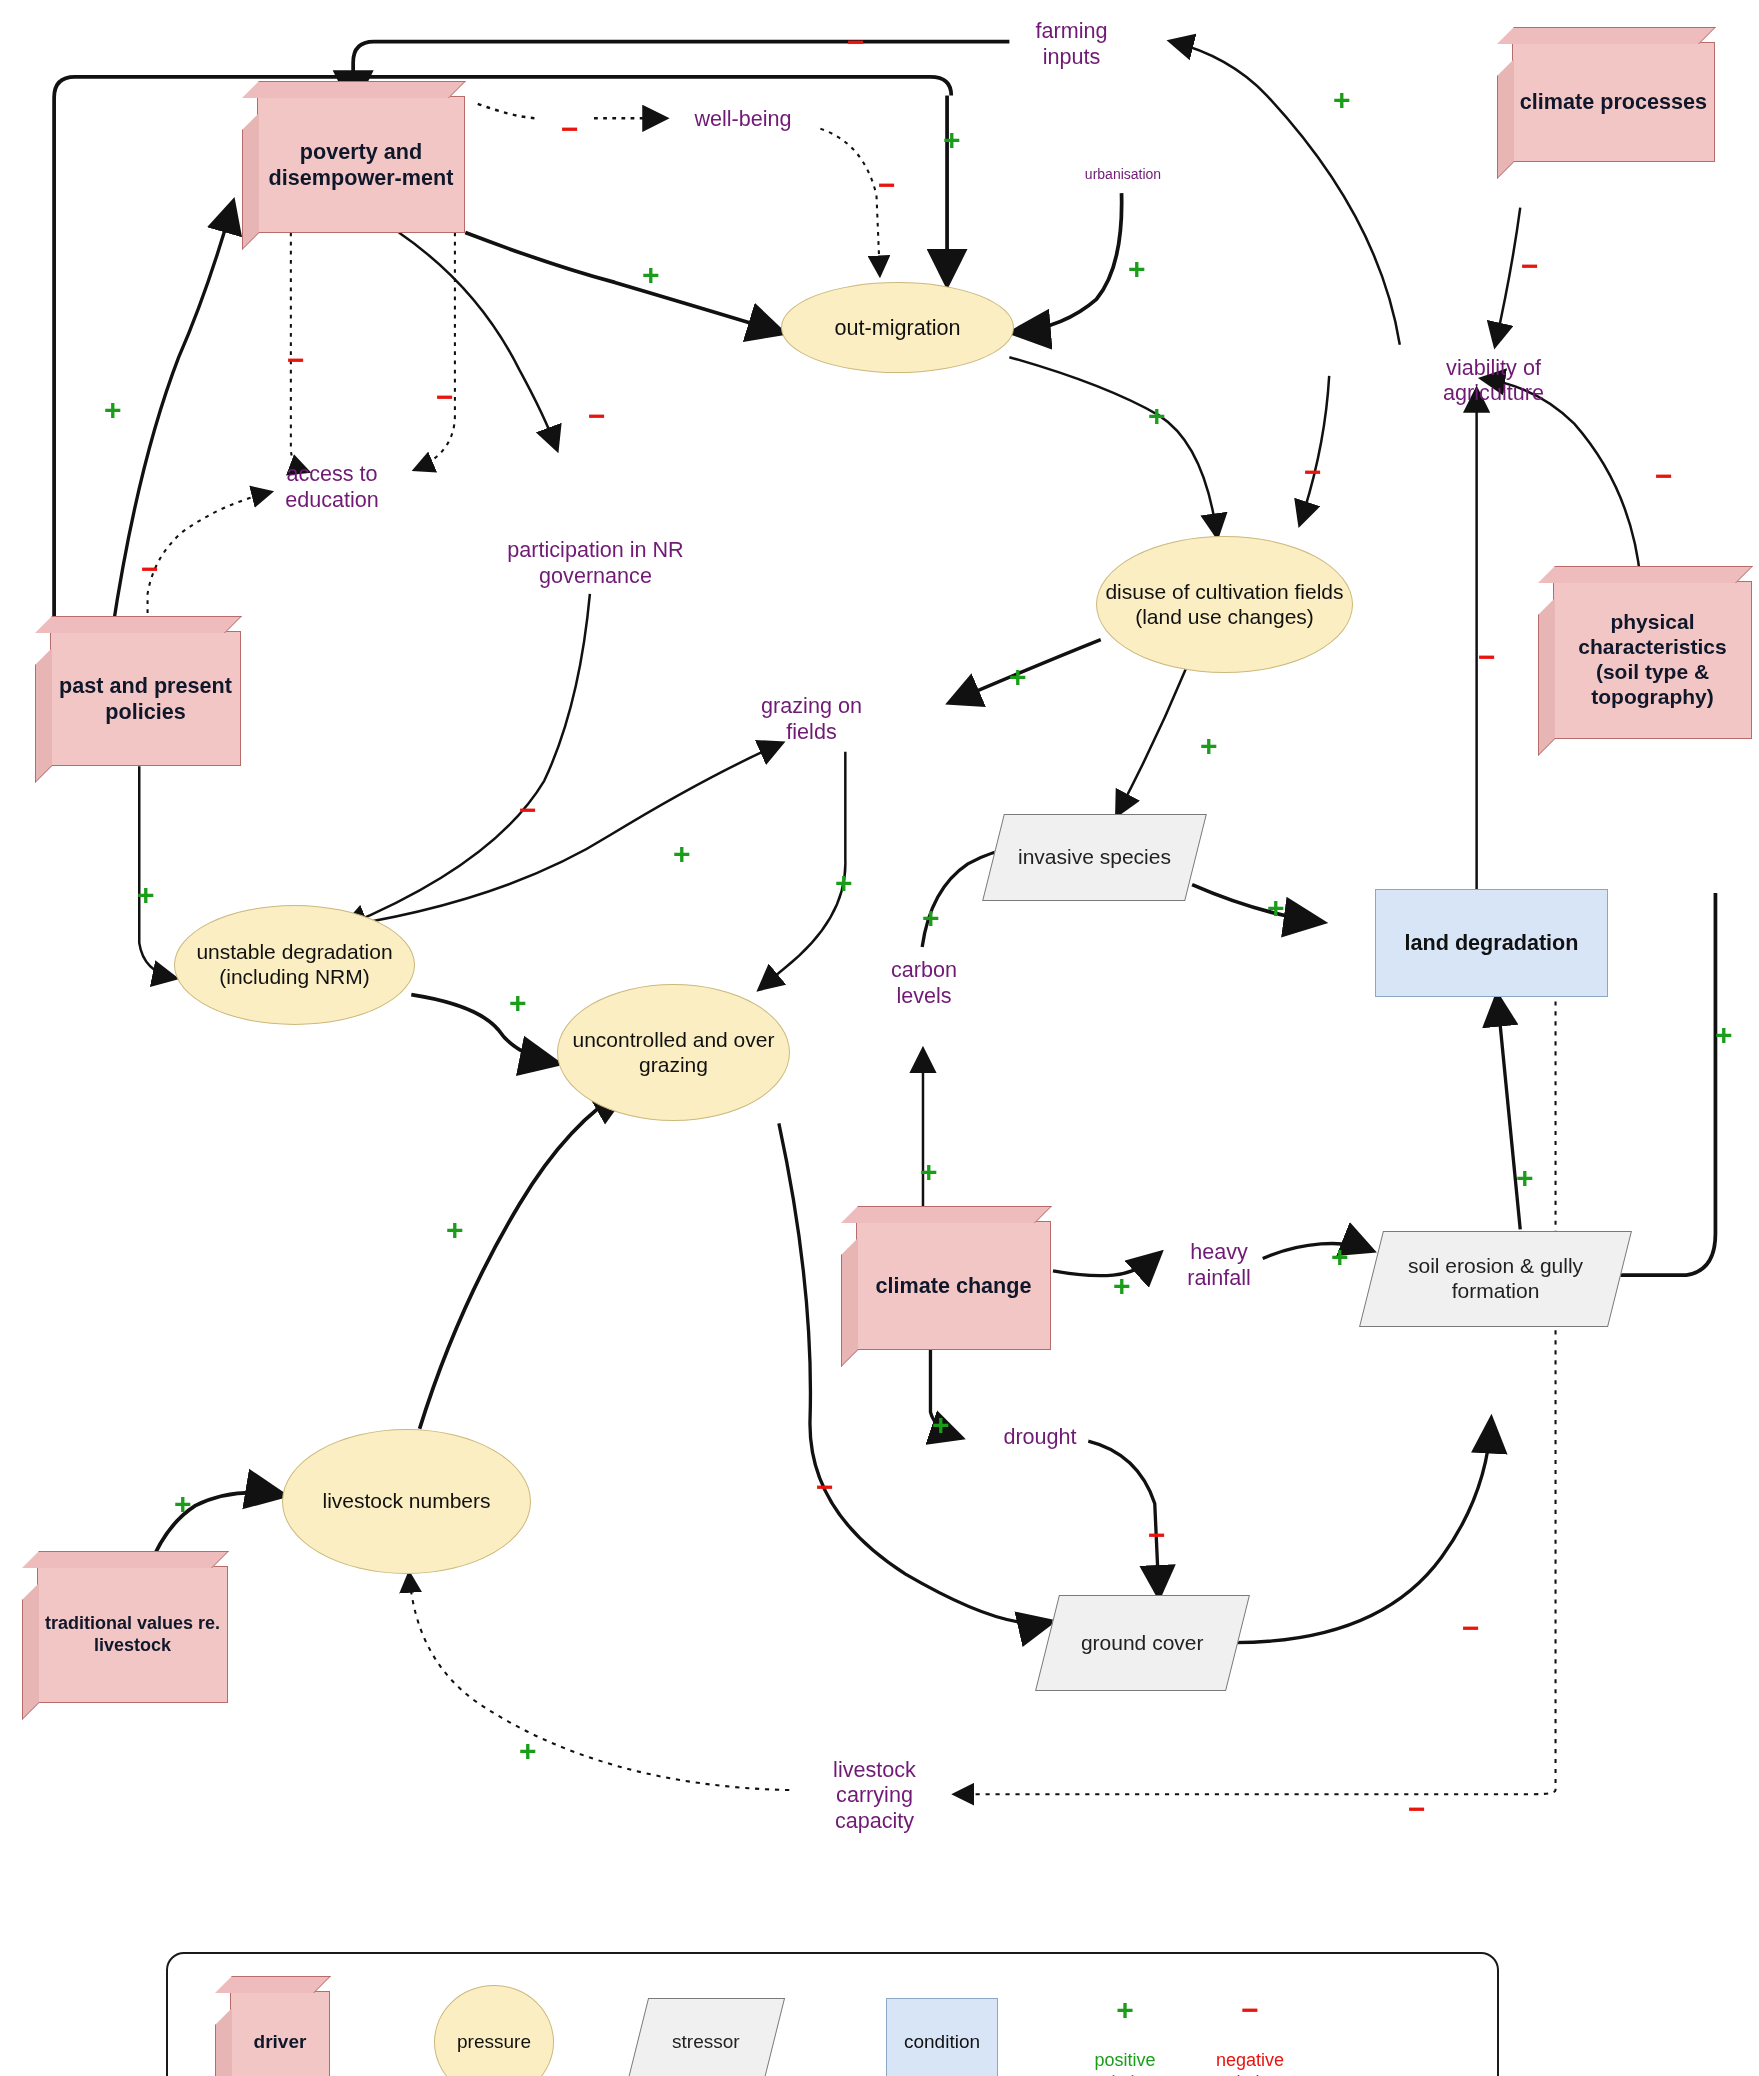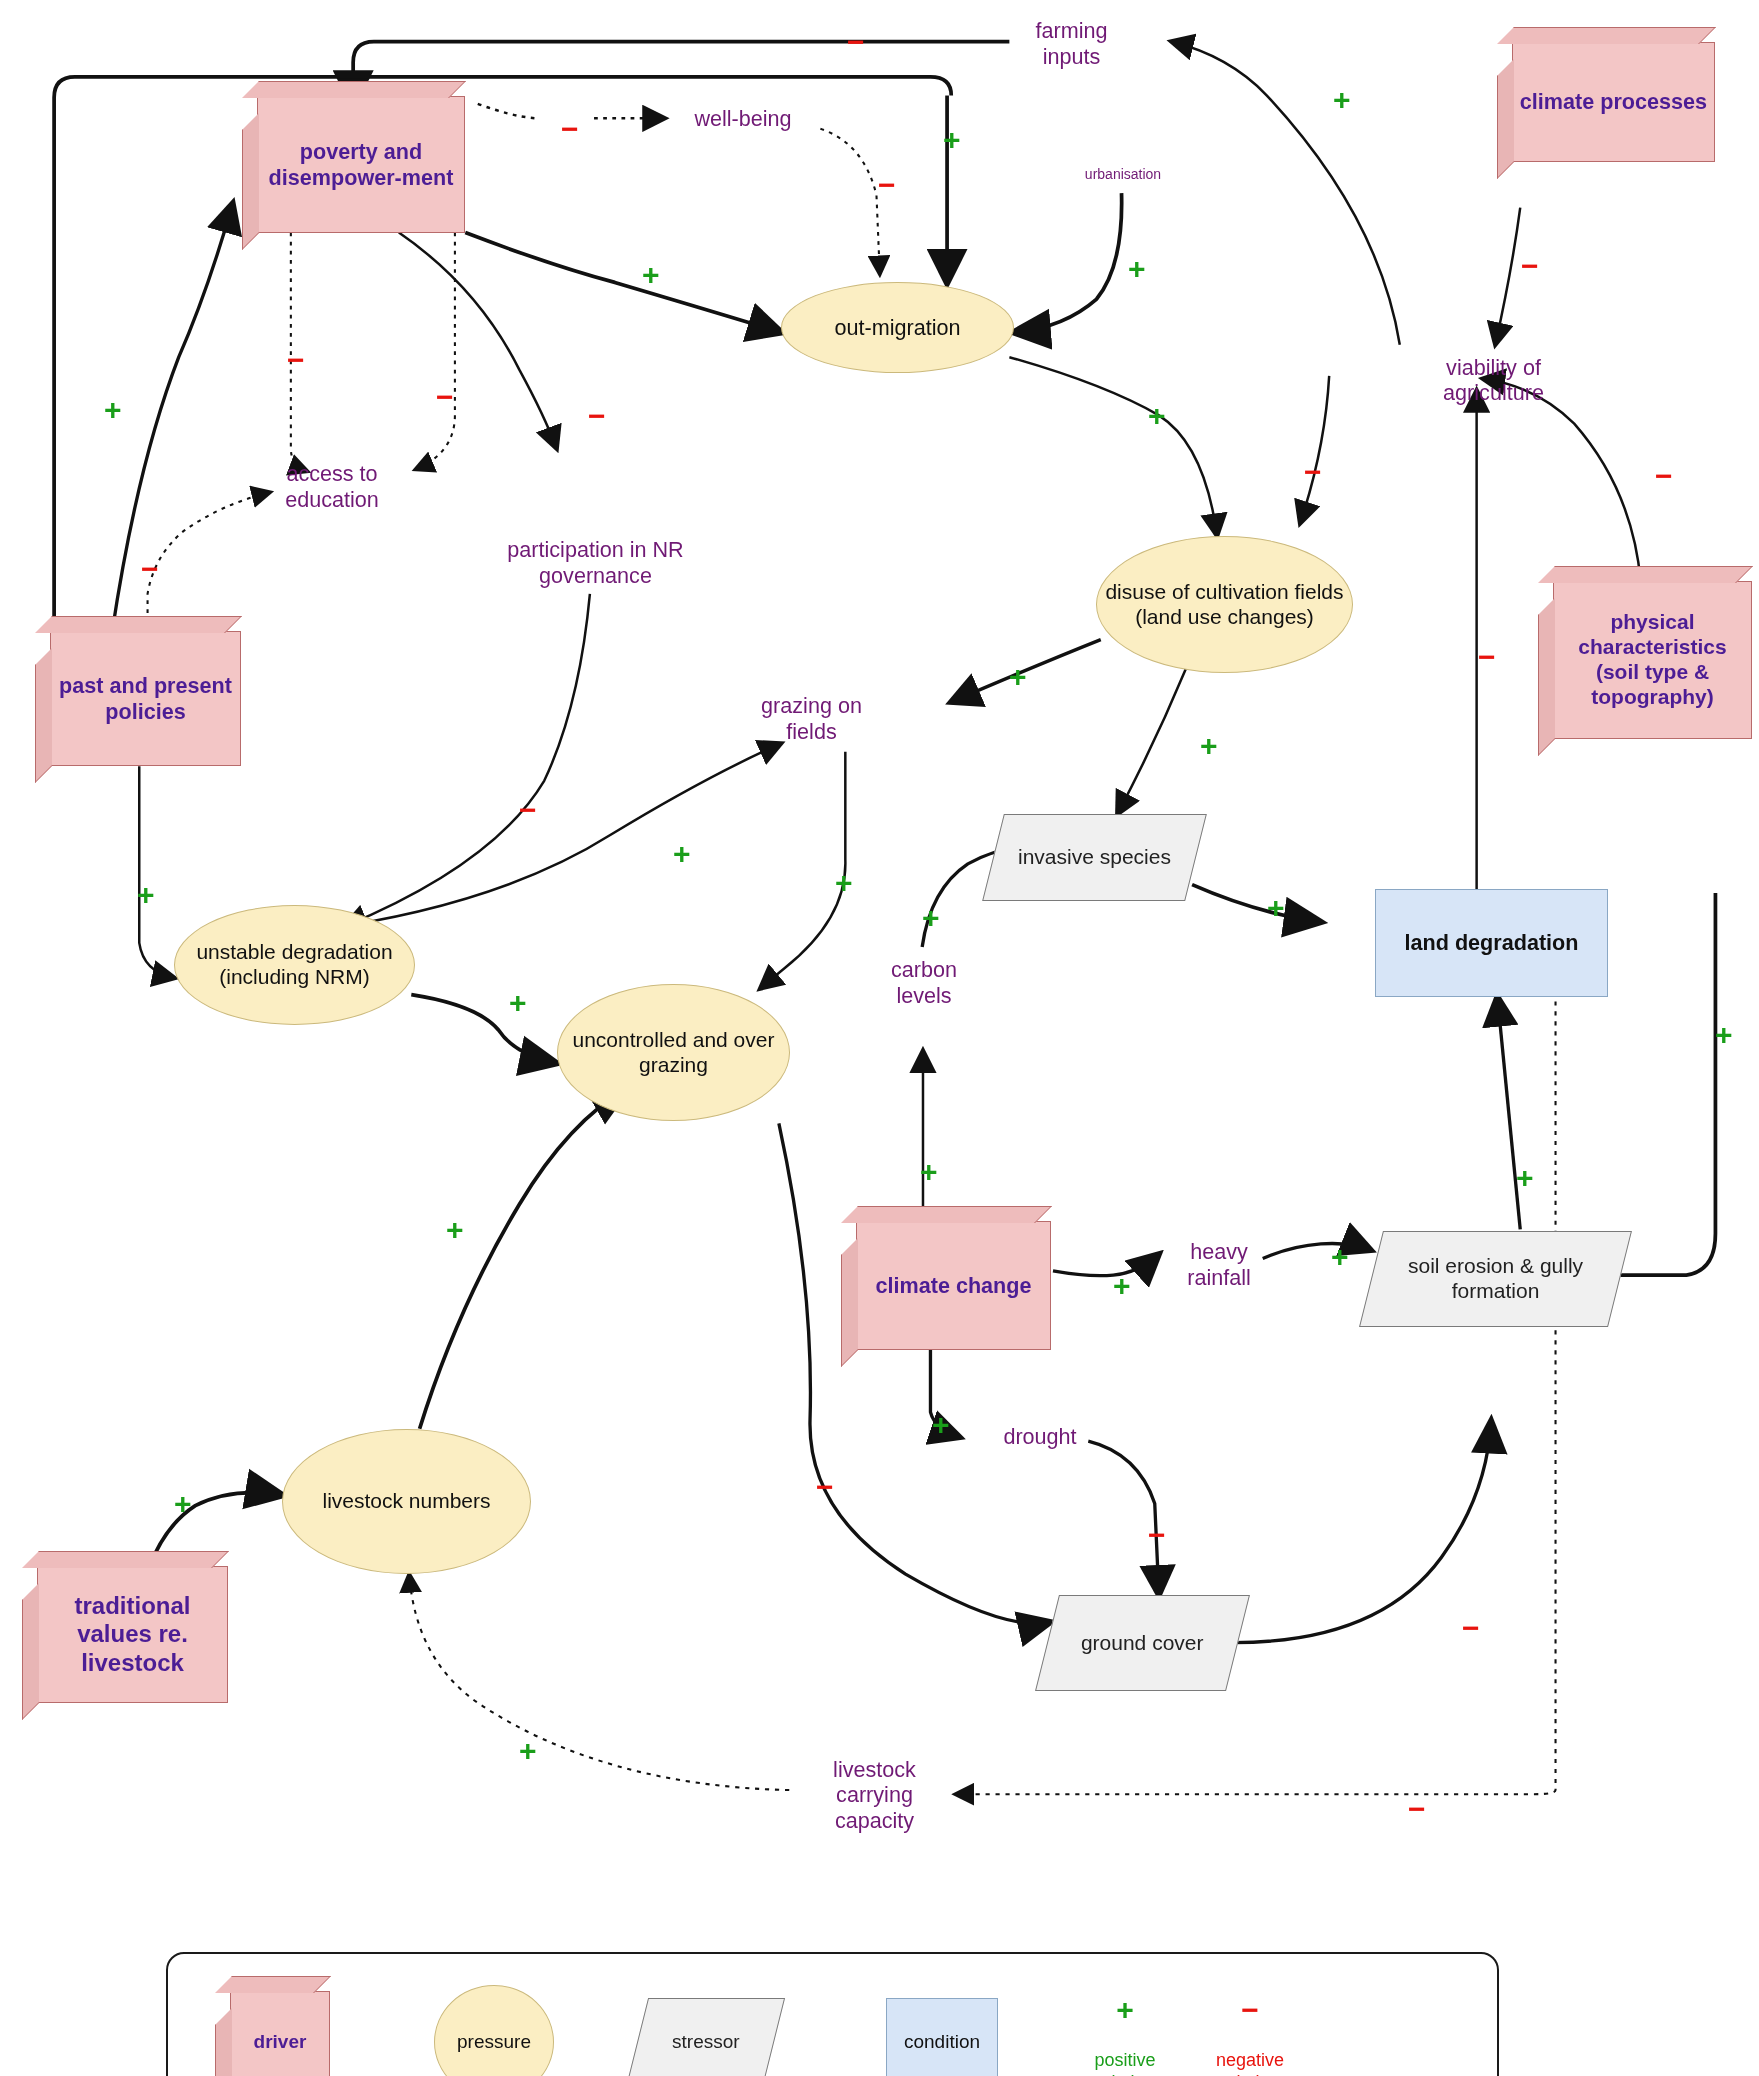--- a/index.html
+++ b/index.html
@@ -4,21 +4,21 @@
 <style>
   html,body{margin:0;padding:0;background:#ffffff;}
   body{font-family:"Liberation Sans",sans-serif;}
   #root{position:relative;width:1760px;height:2151px;background:#fff;overflow:hidden;}
   svg.layer{position:absolute;left:0;top:0;width:1760px;height:2151px;}
 
   .node{position:absolute;box-sizing:border-box;display:flex;align-items:center;justify-content:center;text-align:center;}
   .node .lbl{display:block;line-height:1.18;}
 
   
-  .driver{background:#f3c6c6;border:1.2px solid #b86b6b;color:#4c1d95;font-weight:bold;}
+  .driver{background:#f3c6c6;border:1.2px solid #b86b6b;color:#0f172a;font-weight:bold;}
   .driver .lbl{position:relative;z-index:3;}
   .driver::before{content:"";position:absolute;left:-16px;top:16px;width:16px;height:calc(100% - 16px);
       background:#e8b5b5;border-left:1.2px solid #b86b6b;border-bottom:1.2px solid #b86b6b;
       transform:skewY(-45deg);transform-origin:top right;z-index:1;}
   .driver::after{content:"";position:absolute;left:-16px;top:-16px;width:100%;height:16px;
       background:#eebcbc;border-top:1.2px solid #b86b6b;border-right:1.2px solid #b86b6b;
       transform:skewX(-45deg);transform-origin:bottom left;z-index:1;}
 
   
   .pressure{background:#fbeec3;border:1.2px solid #cbb97c;border-radius:50%;color:#111;}
@@ -156,21 +156,21 @@
   </div>
 
   <div class="node driver" style="left:1553px;top:581px;width:199px;height:158px;font-size:21px;">
     <span class="lbl">physical characteristics (soil type &amp; topography)</span>
   </div>
 
   <div class="node driver" style="left:856px;top:1221px;width:195px;height:129px;font-size:21.6px;">
     <span class="lbl">climate change</span>
   </div>
 
-  <div class="node driver" style="left:37px;top:1566px;width:191px;height:137px;font-size:24px;">
+  <div class="node driver" style="left:37px;top:1566px;width:191px;height:137px;font-size:18px;">
     <span class="lbl">traditional values re. livestock</span>
   </div>
 
   <div class="node pressure" style="left:781px;top:282px;width:233px;height:91px;font-size:21.6px;">
     <span class="lbl">out-migration</span>
   </div>
 
   <div class="node pressure" style="left:1096px;top:536px;width:257px;height:137px;font-size:21px;">
     <span class="lbl">disuse of cultivation fields (land use changes)</span>
   </div>

